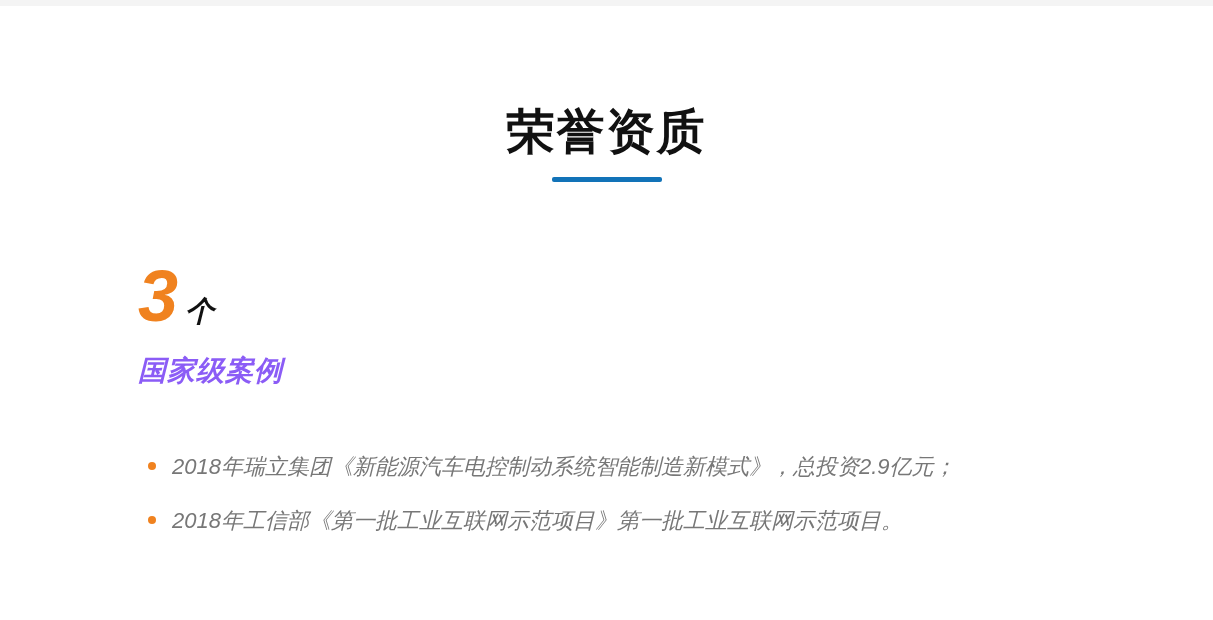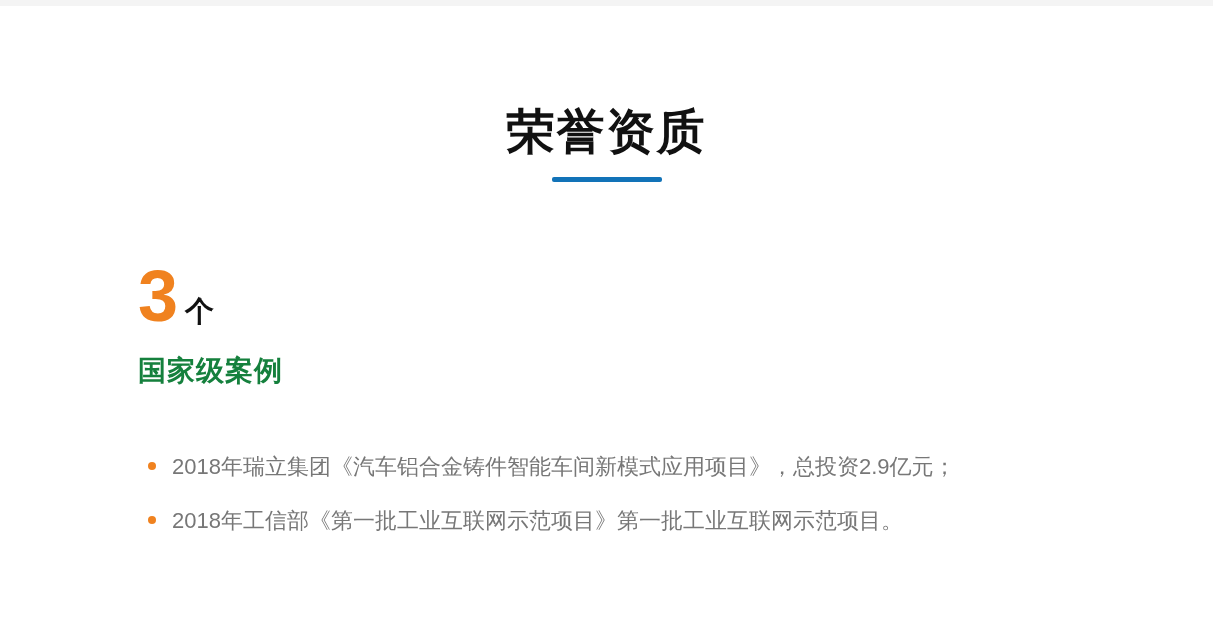--- a/index.html
+++ b/index.html
@@ -29,20 +29,21 @@
     width: 110px;
     height: 5px;
     background: #1273b8;
     margin: 21px auto 0 auto;
     border-radius: 2px;
   }
   .content {
     width: 937px;
     margin: 0 auto;
     padding-top: 78px;
+    font-style: italic;
   }
   .stat-number-row {
     line-height: 72px;
     white-space: nowrap;
   }
   .stat-number {
     font-size: 72px;
     font-weight: 700;
     color: #f0821f;
     letter-spacing: 0;
@@ -51,21 +52,21 @@
     font-size: 29px;
     font-weight: 700;
     color: #111111;
     margin-left: 7px;
   }
   .stat-label {
     margin-top: 3px;
     font-size: 28px;
     line-height: 1.15;
     font-weight: 700;
-    color: #15803d;
+    color: #8b5cf6;
     letter-spacing: 1px;
   }
   .case-list {
     list-style: none;
     margin: 64px 0 0 0;
     padding: 0;
   }
   .case-item {
     position: relative;
     padding-left: 34px;
@@ -100,21 +101,21 @@
       <div class="stat">
         <div class="stat-number-row">
           <span class="stat-number">3</span><span class="stat-unit">个</span>
         </div>
         <div class="stat-label">国家级案例</div>
       </div>
 
       <ul class="case-list">
         <li class="case-item">
           <span class="bullet-dot"></span>
-          <span class="case-text">2018年瑞立集团《汽车铝合金铸件智能车间新模式应用项目》，总投资2.9亿元；</span>
+          <span class="case-text">2018年瑞立集团《新能源汽车电控制动系统智能制造新模式》，总投资2.9亿元；</span>
         </li>
         <li class="case-item">
           <span class="bullet-dot"></span>
           <span class="case-text">2018年工信部《第一批工业互联网示范项目》第一批工业互联网示范项目。</span>
         </li>
       </ul>
 
     </div>
   </section>
 </div>

